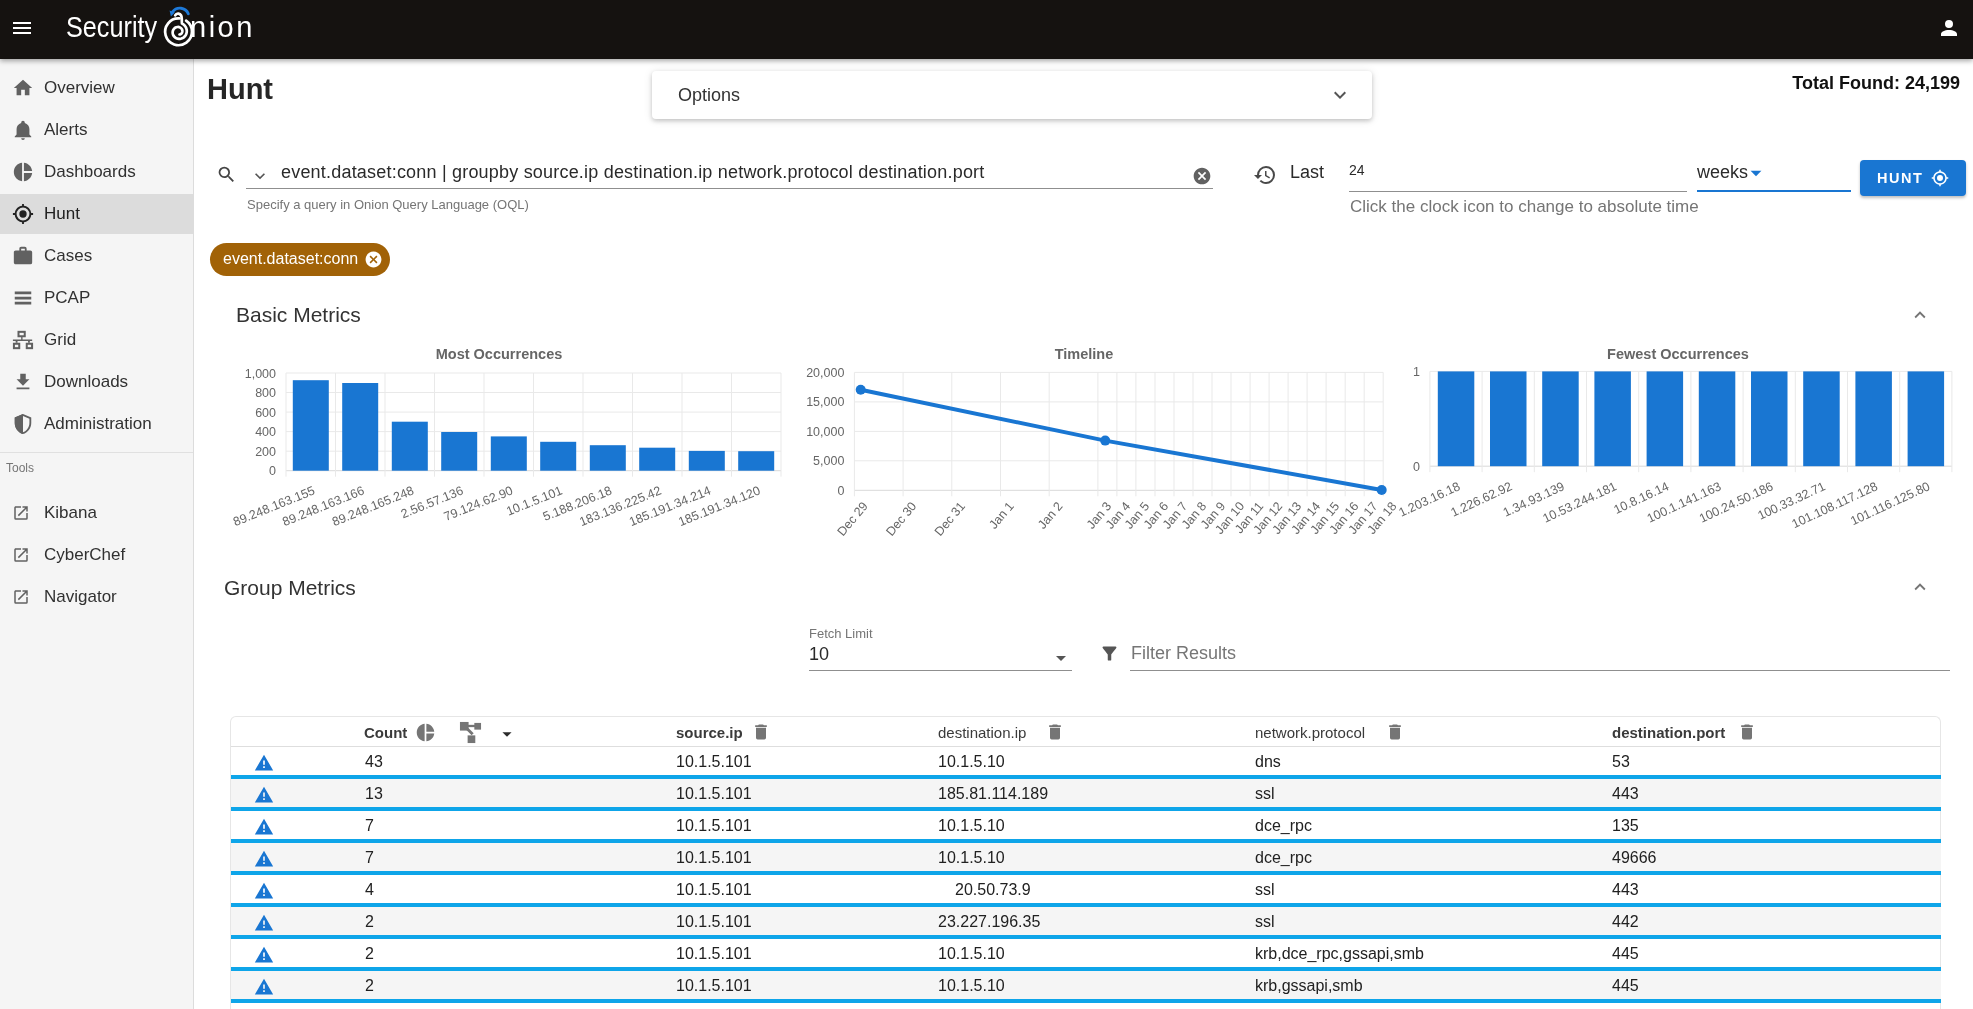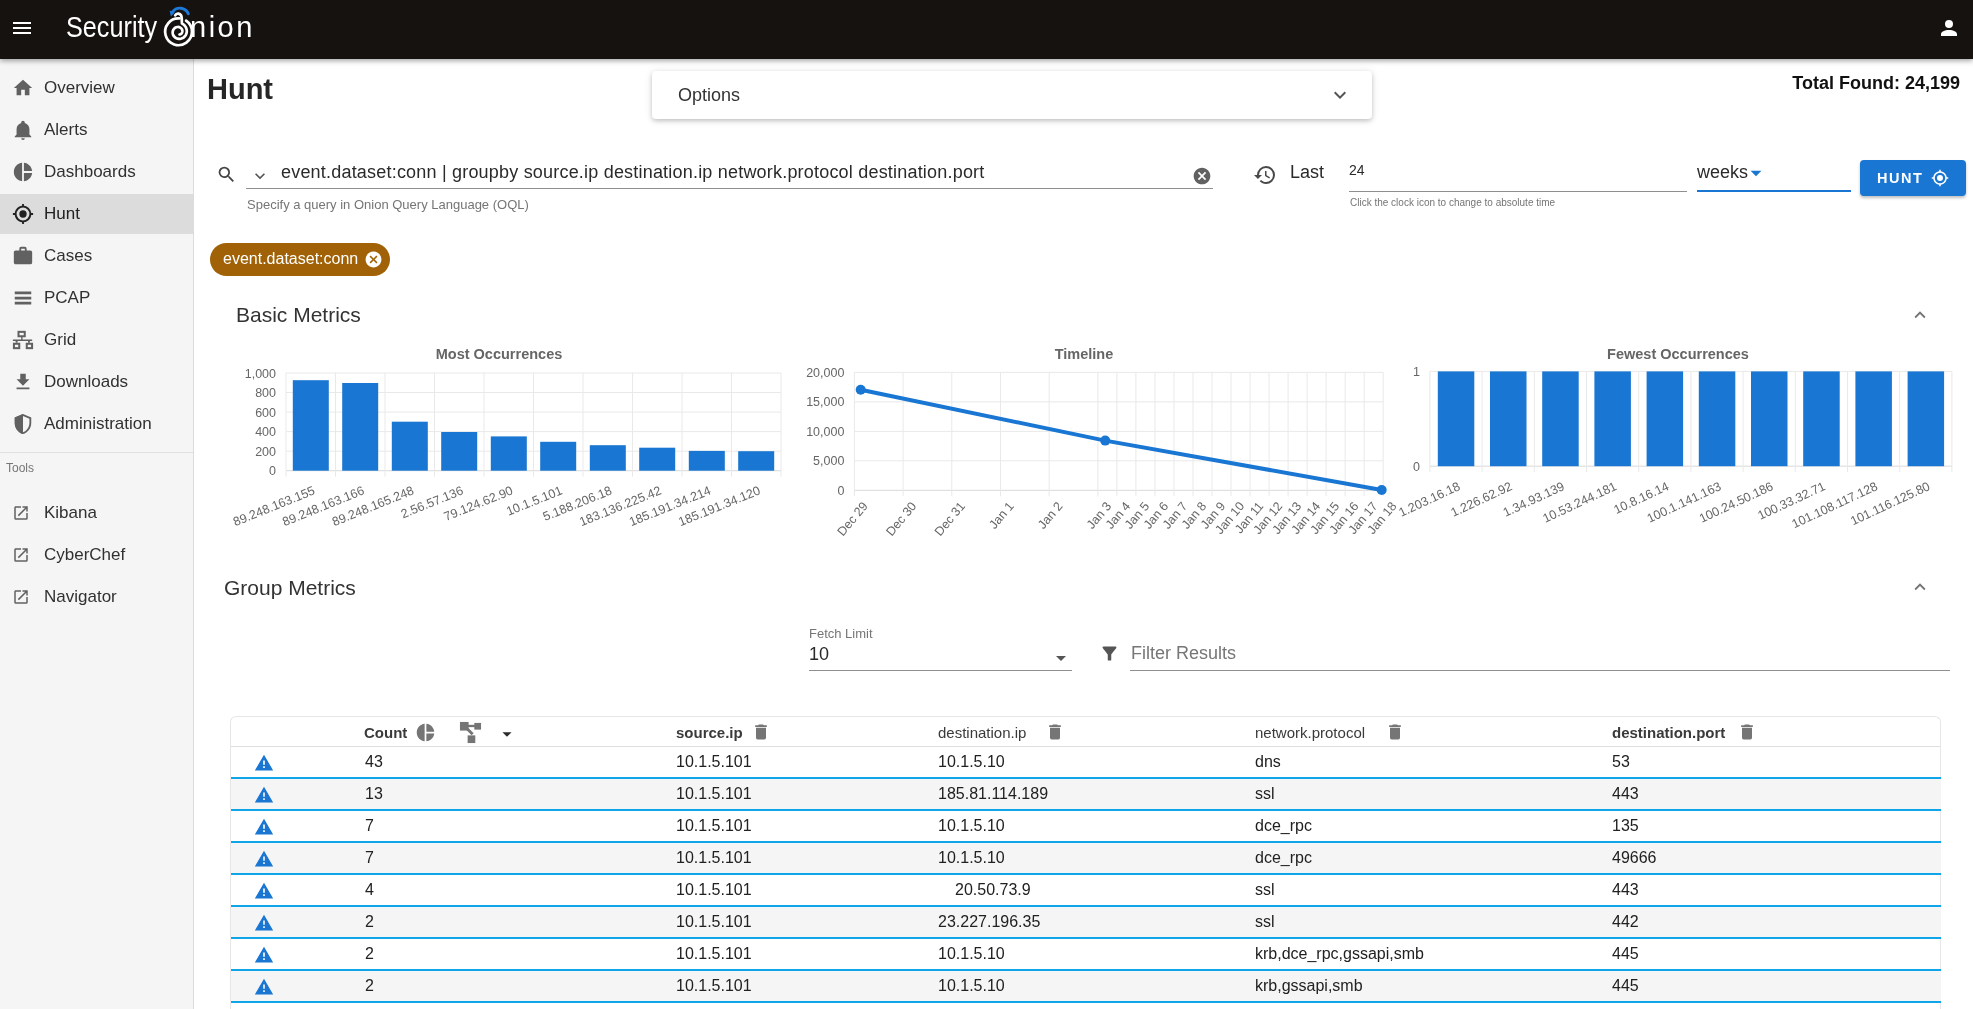--- a/index.html
+++ b/index.html
@@ -13,21 +13,21 @@
   
   #sidebar { position:absolute; left:0; top:59px; width:194px; height:950px;
     background:#f5f5f5; border-right:1px solid #dcdcdc; z-index:5; }
   .navitem { position:absolute; left:0; width:193px; height:40px; }
   .navitem .lbl { position:absolute; left:44px; top:50%; transform:translateY(-50%);
     font-size:17px; color:#313131; }
   .navitem svg { position:absolute; left:12px; top:9px; }
   .active { background:#dcdcdc; }
   
   .t { position:absolute; white-space:nowrap; }
-  .row { position:absolute; left:231px; width:1710px; height:32px; border-bottom:2px solid #0ea5e9; }
+  .row { position:absolute; left:231px; width:1710px; height:32px; border-bottom:4px solid #0ea5e9; }
   .row.z { background:#f5f5f5; }
   .row .c { position:absolute; top:6px; font-size:16px; color:#212121; white-space:nowrap; }
   .row svg.w { position:absolute; left:23px; top:6px; }
 </style>
 </head>
 <body>
 <div id="root">
   <div id="appbar">
     <svg class="abs" style="left:10px;top:16px" width="24" height="24" viewBox="0 0 24 24">
       <path fill="#fff" d="M3,6H21V8H3V6M3,11H21V13H3V11M3,16H21V18H3V16Z"></path>
@@ -154,21 +154,21 @@
     <div class="t" style="left:247px;top:197px;font-size:13px;color:#757575">Specify a query in Onion Query Language (OQL)</div>
     <svg class="abs" style="left:1192px;top:166px" width="20" height="20" viewBox="0 0 24 24">
         <path fill="#616161" d="M12,2C17.53,2 22,6.47 22,12C22,17.53 17.53,22 12,22C6.47,22 2,17.53 2,12C2,6.47 6.47,2 12,2M15.59,7L12,10.59L8.41,7L7,8.41L10.59,12L7,15.59L8.41,17L12,13.41L15.59,17L17,15.59L13.41,12L17,8.41L15.59,7Z"></path>
       </svg>
     <svg class="abs" style="left:1253px;top:163px" width="24" height="24" viewBox="0 0 24 24">
         <path fill="#494949" d="M13.5,8H12V13L16.28,15.54L17,14.33L13.5,12.25V8M13,3A9,9 0 0,0 4,12H1L4.96,16.03L9,12H6A7,7 0 0,1 13,5A7,7 0 0,1 20,12A7,7 0 0,1 13,19C11.07,19 9.32,18.21 8.06,16.94L6.64,18.36C8.27,20 10.5,21 13,21A9,9 0 0,0 22,12A9,9 0 0,0 13,3"></path>
       </svg>
     <div class="t" style="left:1290px;top:162px;font-size:18px;color:#2a2a2a">Last</div>
     <div class="t" style="left:1349px;top:162px;font-size:14px;color:#2a2a2a">24</div>
     <div class="abs" style="left:1349px;top:191px;width:338px;border-top:1px solid #8f8f8f"></div>
-    <div class="t" style="left:1350px;top:197px;font-size:10px;color:#757575">Click the clock icon to change to absolute time</div>
+    <div class="t" style="left:1350px;top:197px;font-size:17px;color:#757575">Click the clock icon to change to absolute time</div>
     <div class="t" style="left:1697px;top:162px;font-size:18px;color:#2a2a2a">weeks</div>
     <svg class="abs" style="left:1743px;top:160px" width="26" height="26" viewBox="0 0 24 24">
         <path fill="#1976d2" d="M7,10L12,15L17,10H7Z"></path>
       </svg>
     <div class="abs" style="left:1697px;top:190px;width:154px;border-top:2px solid #1976d2"></div>
     <div class="abs" style="left:1860px;top:160px;width:106px;height:36px;background:#1976d2;border-radius:4px;box-shadow:0 2px 3px rgba(0,0,0,.25)">
       <div class="t" style="left:17px;top:10px;font-size:14.5px;font-weight:bold;color:#fff;letter-spacing:1.5px">HUNT</div>
       <svg class="abs" style="left:71px;top:9px" width="18" height="18" viewBox="0 0 24 24">
           <path fill="#fff" d="M12,8A4,4 0 0,1 16,12A4,4 0 0,1 12,16A4,4 0 0,1 8,12A4,4 0 0,1 12,8M3.05,13H1V11H3.05C3.5,6.83 6.83,3.5 11,3.05V1H13V3.05C17.17,3.5 20.5,6.83 20.95,11H23V13H20.95C20.5,17.17 17.17,20.5 13,20.95V23H11V20.95C6.83,20.5 3.5,17.17 3.05,13M12,5A7,7 0 0,0 5,12A7,7 0 0,0 12,19A7,7 0 0,0 19,12A7,7 0 0,0 12,5Z"></path>
         </svg>

